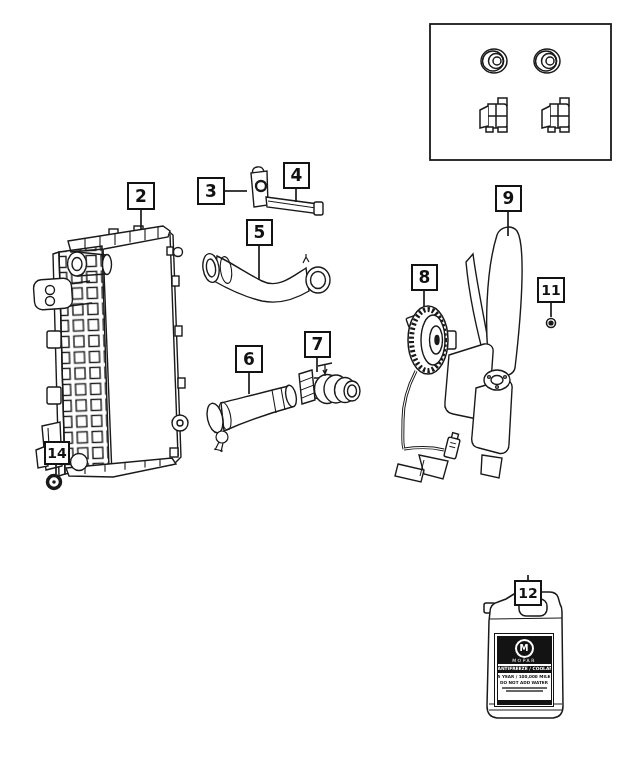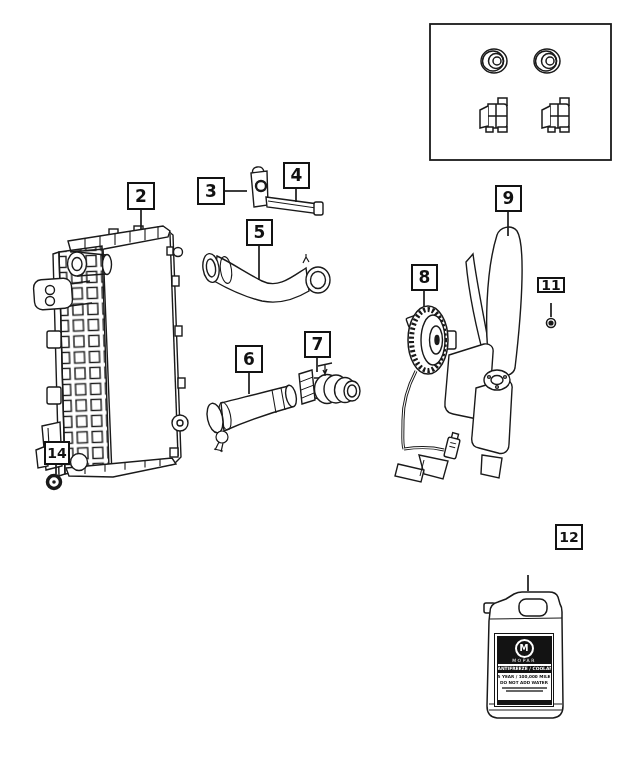--- a/index.html
+++ b/index.html
@@ -223,22 +223,22 @@
 
 <div class="callout" style="left:127px;top:182px;width:28px;height:28px;">2</div>
 <div class="callout" style="left:197px;top:177px;width:28px;height:28px;">3</div>
 <div class="callout" style="left:283px;top:162px;width:27px;height:27px;">4</div>
 <div class="callout" style="left:246px;top:219px;width:27px;height:27px;">5</div>
 <div class="callout" style="left:235px;top:345px;width:28px;height:28px;">6</div>
 <div class="callout" style="left:304px;top:331px;width:27px;height:27px;">7</div>
 <div class="callout" style="left:411px;top:264px;width:27px;height:27px;">8</div>
 <div class="callout" style="left:495px;top:185px;width:27px;height:27px;">9</div>
 <div class="callout twodigit" style="left:44px;top:441px;width:26px;height:24px;">14</div>
-<div class="callout twodigit" style="left:537px;top:277px;width:28px;height:16px;">11</div>
-<div class="callout twodigit" style="left:514px;top:524px;width:28px;height:26px;margin-left:41px;">12</div>
+<div class="callout twodigit" style="left:537px;top:277px;width:28px;height:26px;">11</div>
+<div class="callout twodigit" style="left:514px;top:580px;width:28px;height:26px;">12</div>
 
 <div class="jug-label">
   <div class="jug-label-inner">
     <div class="logo-sec">
       <div class="omega">M</div>
       <div class="brand">MOPAR</div>
     </div>
     <div class="prod-bar">ANTIFREEZE / COOLANT</div>
     <div class="spec">5 YEAR / 100,000 MILE</div>
     <div class="warn">DO NOT ADD WATER</div>

